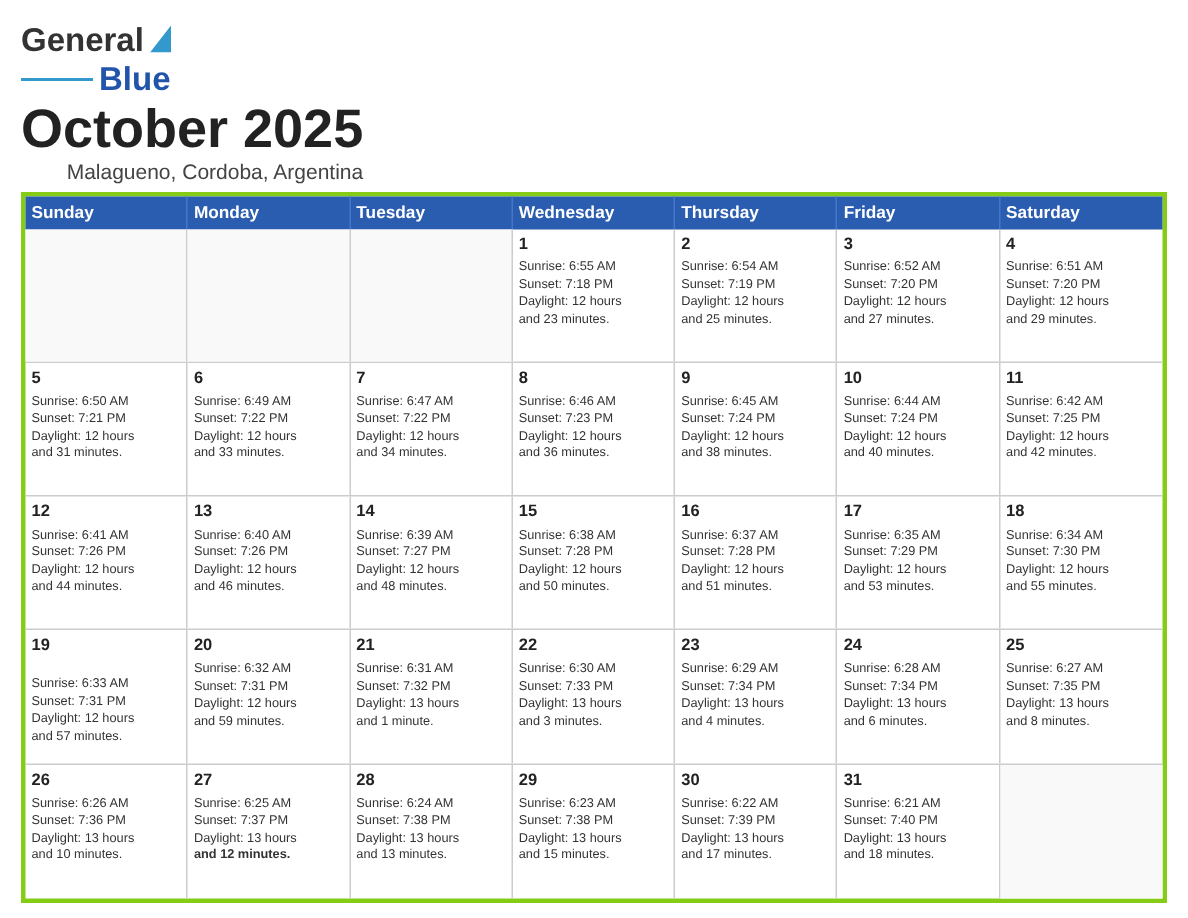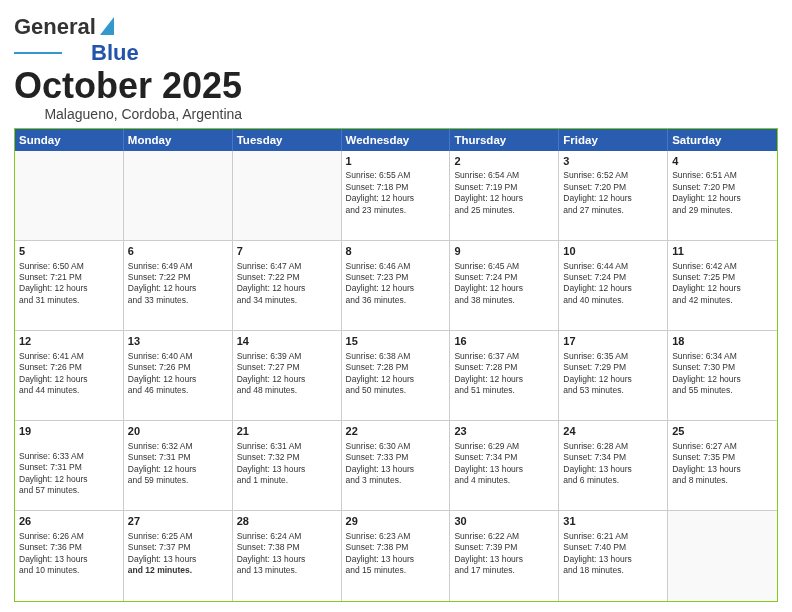--- a/index.html
+++ b/index.html
@@ -40,21 +40,21 @@
       line-height: 1.1;
     }
     .location {
       font-size: 14px;
       color: #444;
     }
     .calendar {
       flex: 1;
       display: flex;
       flex-direction: column;
-      border: 1px solid #84cc16;
+      border: 3px solid #84cc16;
     }
     .cal-header {
       display: grid;
       grid-template-columns: repeat(7, 1fr);
       background: #2a5db0;
     }
     .cal-header-cell {
       color: #fff;
       font-size: 11.5px;
       font-weight: bold;
@@ -107,21 +107,21 @@
       <div class="logo-row">
         <span style="font-size:22px;font-weight:bold;color:#333;">General</span>
         <span style="display:inline-block;margin-left:2px;margin-bottom:-2px;">
           <svg width="14" height="18" viewBox="0 0 14 18">
               <polygon points="0,18 14,18 14,0" fill="#3399cc"></polygon>
             </svg>
         </span>
       </div>
       <div class="logo-row">
         <span style="display:inline-block;width:48px;height:2.5px;background:#3399cc;margin-right:2px;"></span>
-        <span style="font-size:22px;font-weight:bold;color:#2255aa;margin-left:25px;">Blue</span>
+        <span style="font-size:22px;font-weight:bold;color:#2255aa;">Blue</span>
       </div>
     </div>
     <div class="title-block">
       <div class="month-title">October 2025</div>
       <div class="location">Malagueno, Cordoba, Argentina</div>
     </div>
   </div>
 
   <div class="calendar">
     <div class="cal-header">

